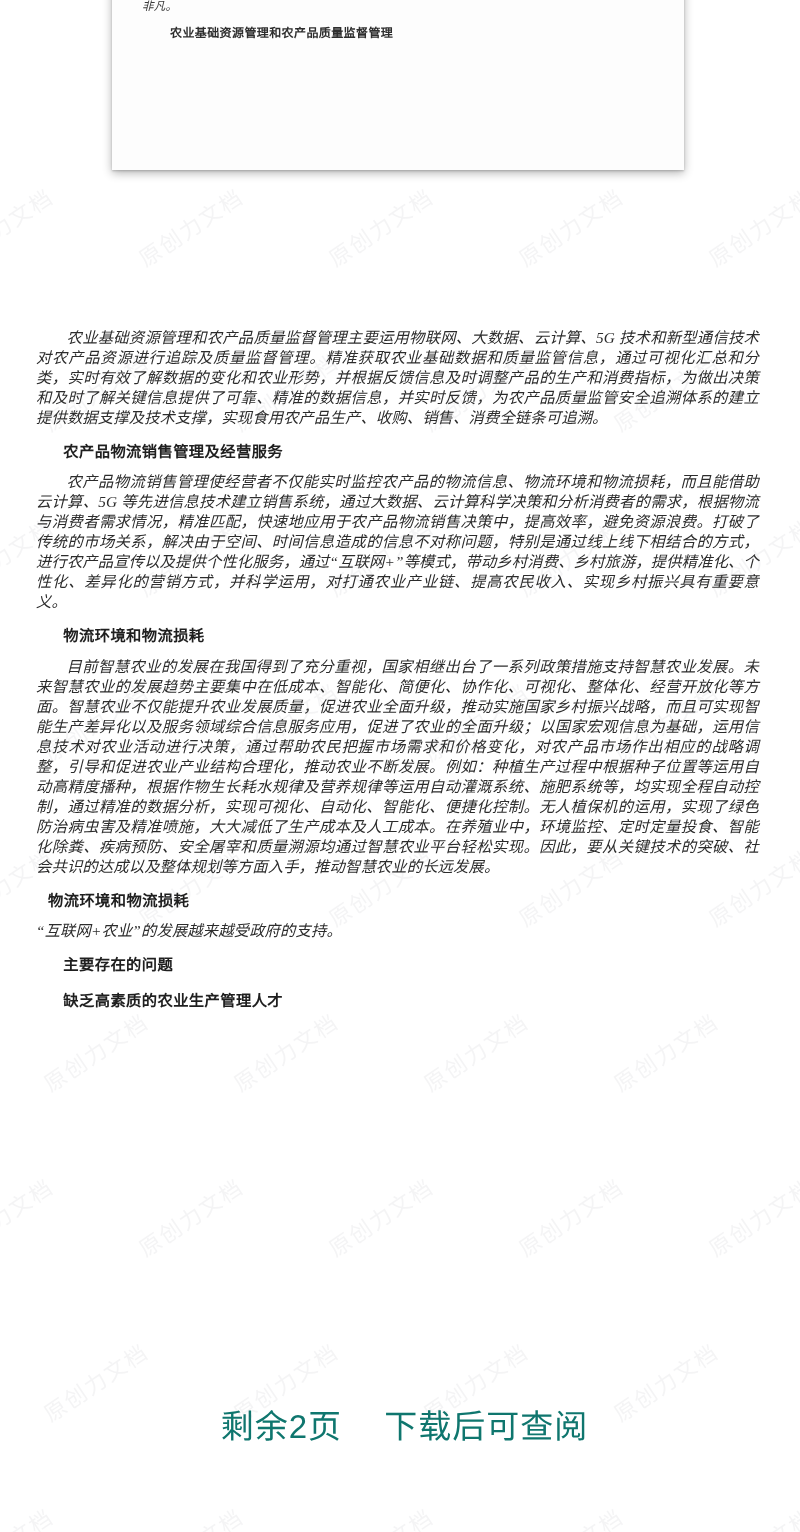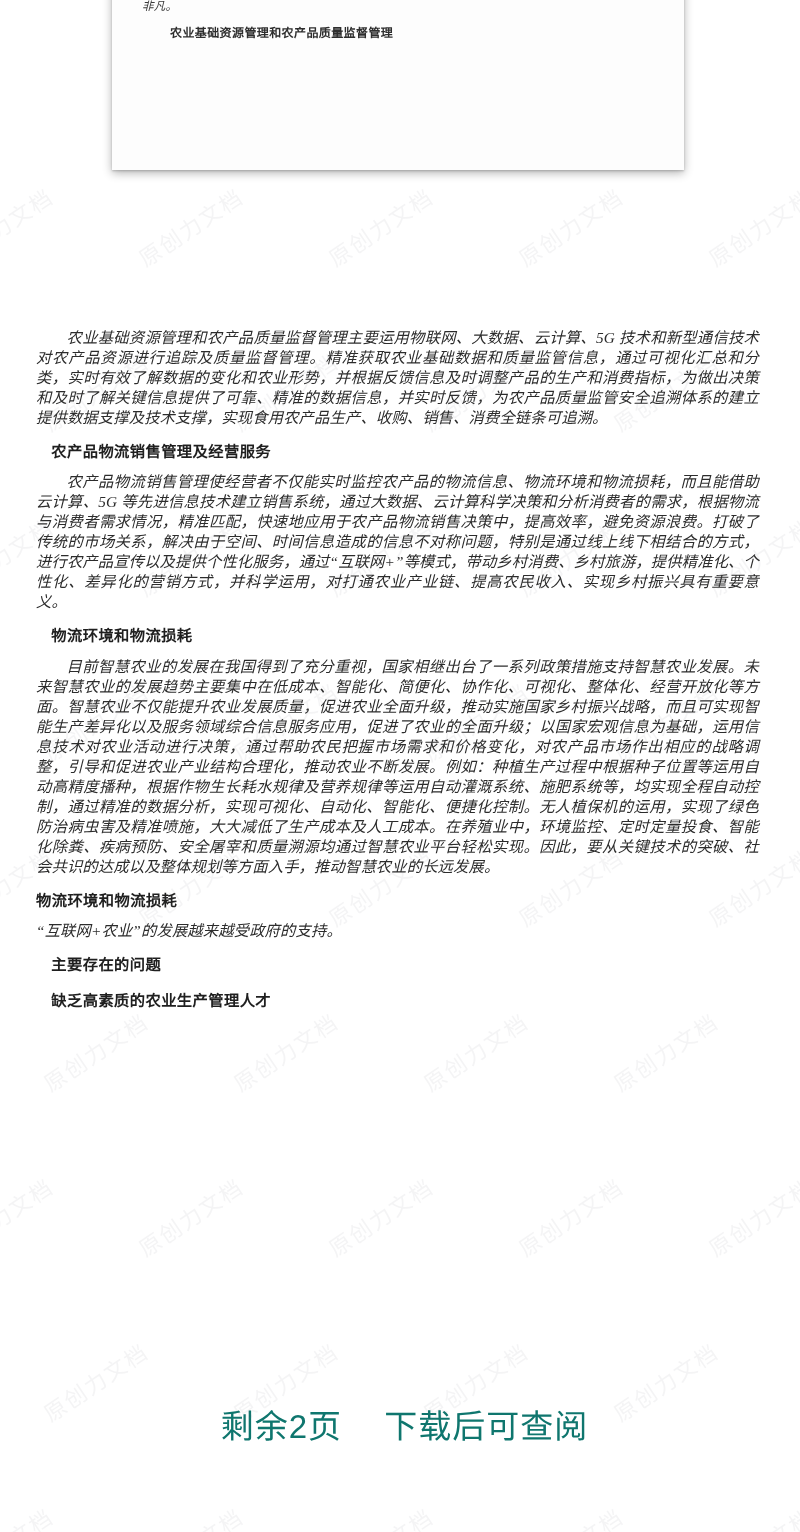--- a/index.html
+++ b/index.html
@@ -66,21 +66,21 @@
     text-align: justify;
     text-justify: inter-ideograph;
     text-indent: 2em;
     letter-spacing: 0.15px;
     color: #2c2c2c;
     font-style: italic;
   }
   .para.no-indent { text-indent: 0; }
 
   .h-sec {
-    margin: 12px 0 8px 0;
+    margin: 12px 0 8px 12px;
     font-size: 15.3px;
     line-height: 24.3px;
     font-weight: bold;
     letter-spacing: 0.4px;
     color: #1f1f1f;
     text-indent: 0;
   }
   .h-sec.indent1 { text-indent: 1em; }
 
   

